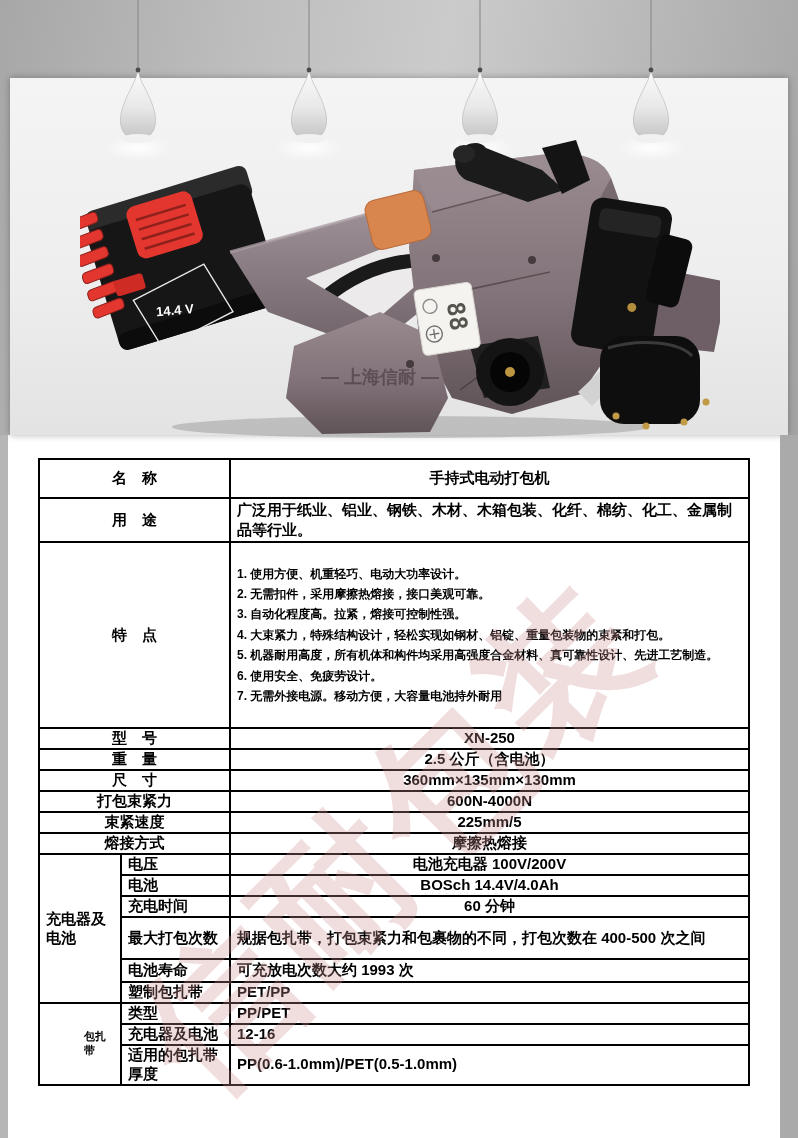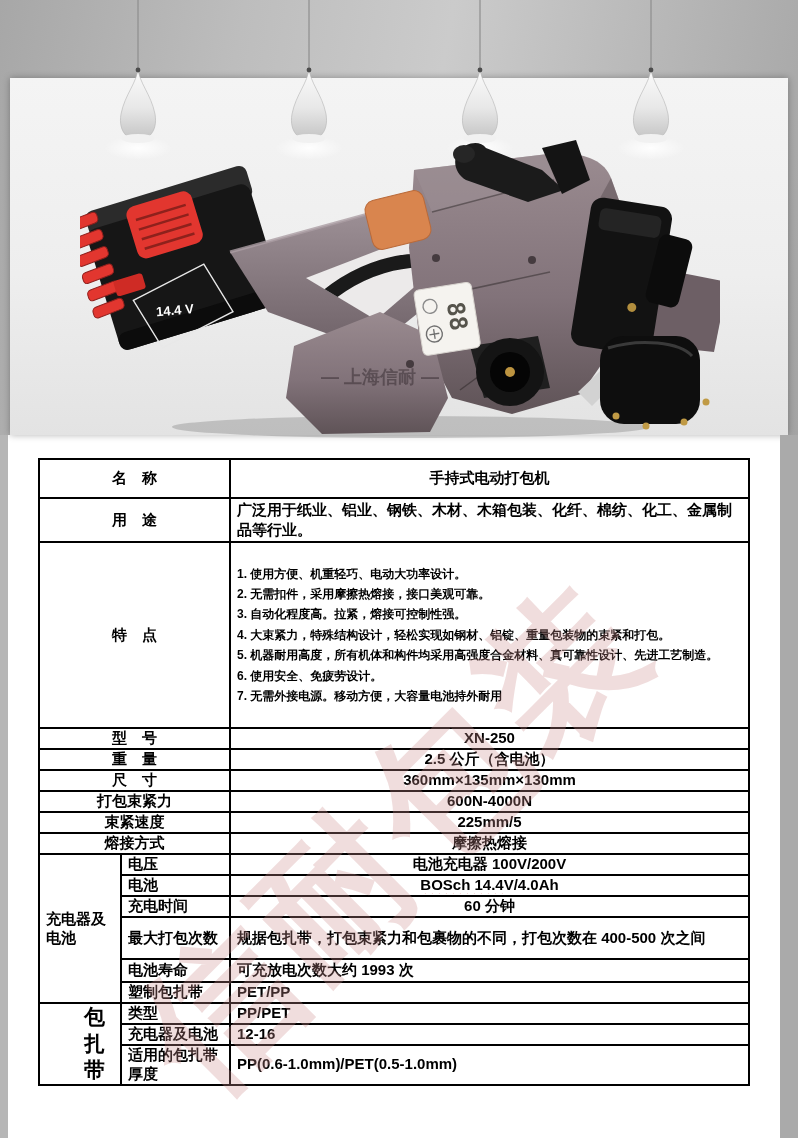--- a/index.html
+++ b/index.html
@@ -259,21 +259,21 @@
     <tr class="rh-e">
       <td class="sublbl">电池寿命</td>
       <td class="val-l">可充放电次数大约 1993 次</td>
     </tr>
     <tr class="rh-s">
       <td class="sublbl">塑制包扎带</td>
       <td class="val-l">PET/PP</td>
     </tr>
 
     <tr class="rh-s">
-      <td class="glbl" rowspan="3" style="font-size:21px;padding-left:44px;">包扎带</td>
+      <td class="glbl" rowspan="3" style="font-size:11px;padding-left:44px;">包扎带</td>
       <td class="sublbl">类型</td>
       <td class="val-l">PP/PET</td>
     </tr>
     <tr class="rh-s">
       <td class="sublbl">充电器及电池</td>
       <td class="val-l">12-16</td>
     </tr>
     <tr class="rh-s">
       <td class="sublbl">适用的包扎带厚度</td>
       <td class="val-l">PP(0.6-1.0mm)/PET(0.5-1.0mm)</td>

